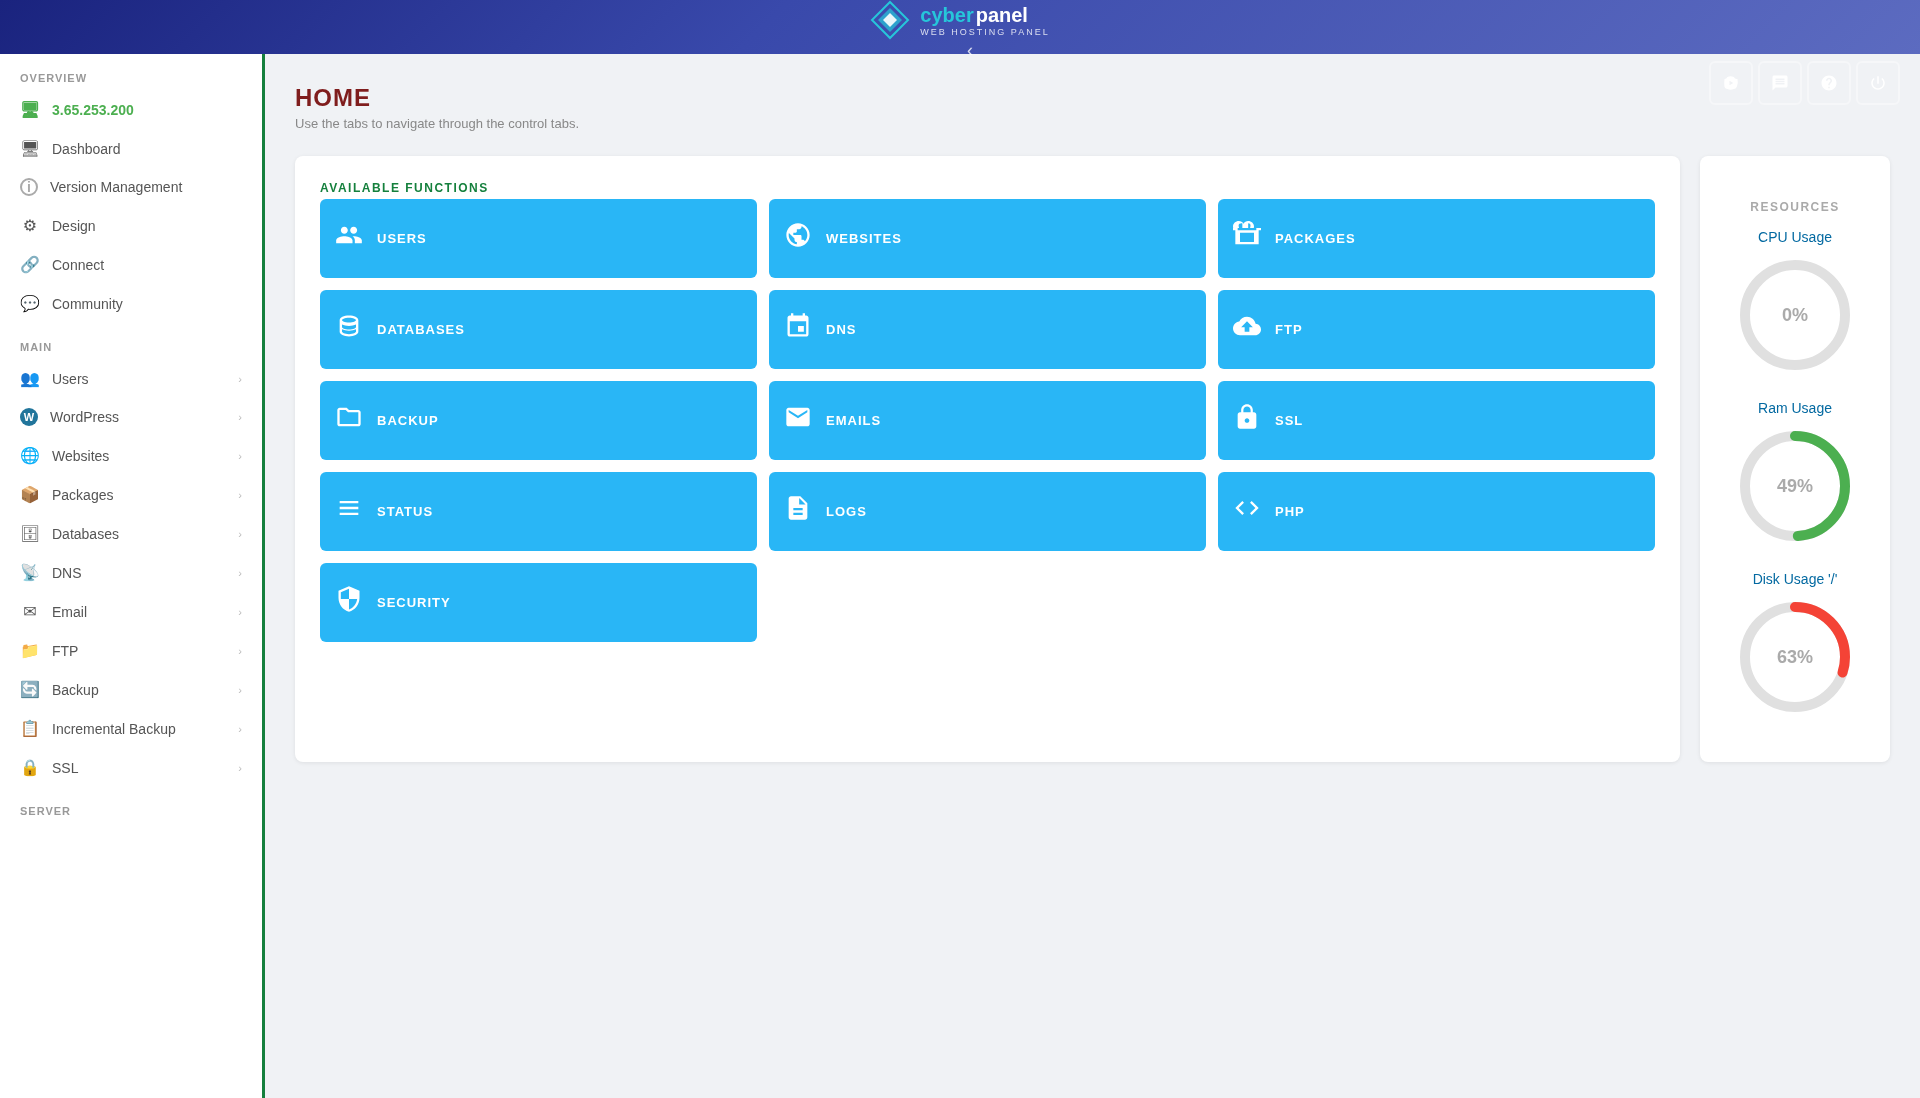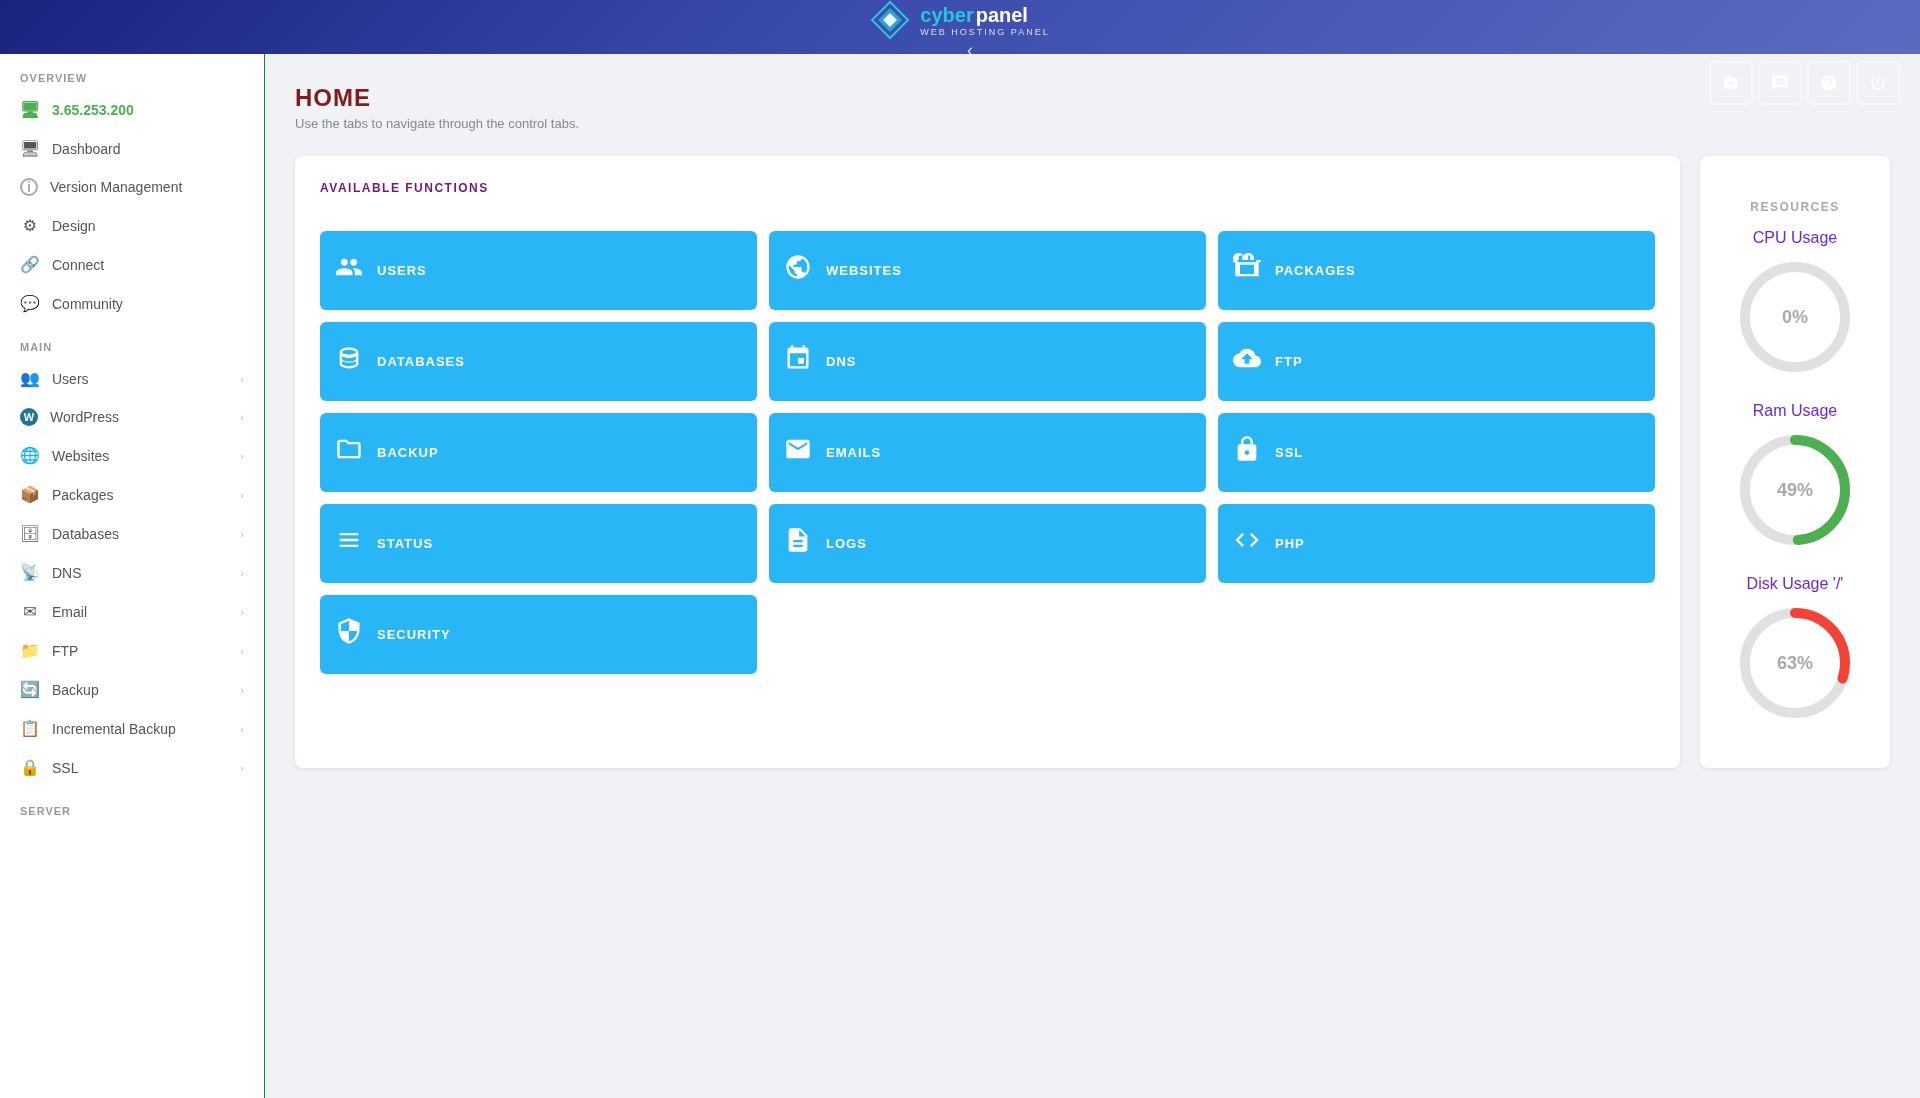--- a/index.html
+++ b/index.html
@@ -54,21 +54,21 @@
       display: flex;
       flex: 1;
       overflow: hidden;
     }
 
     
     .sidebar {
       width: 265px;
       background: white;
       overflow-y: auto;
-      border-right: 1px solid #15803d;
+      border-right: 3px solid #15803d;
       flex-shrink: 0;
     }
     .sidebar-section-label {
       font-size: 11px;
       font-weight: 700;
       color: #999;
       padding: 18px 20px 6px;
       letter-spacing: 1px;
     }
     .sidebar-item {
@@ -115,23 +115,23 @@
     .functions-card {
       flex: 1;
       background: white;
       border-radius: 8px;
       padding: 25px;
       box-shadow: 0 1px 4px rgba(0,0,0,0.08);
     }
     .functions-title {
       font-size: 12px;
       font-weight: 700;
-      color: #701a75;
+      color: #15803d;
       letter-spacing: 1.5px;
-      margin-bottom: 36px;
+      margin-bottom: 4px;
     }
     .functions-grid {
       display: grid;
       grid-template-columns: repeat(3, 1fr);
       gap: 12px;
     }
     .func-btn {
       background: #29b6f6;
       border-radius: 6px;
       padding: 22px 15px;
@@ -160,22 +160,22 @@
       letter-spacing: 1.5px;
       text-align: center;
       margin-bottom: 15px;
       margin-top: 24px;
     }
     .resource-item {
       text-align: center;
       margin-bottom: 25px;
     }
     .resource-label {
-      font-size: 16px;
-      color: #6d28d9;
+      font-size: 14px;
+      color: #0369a1;
       margin-bottom: 10px;
     }
     .donut-container {
       position: relative;
       width: 120px;
       height: 120px;
       margin: 0 auto;
     }
     .donut-container svg {
       transform: rotate(-90deg);

